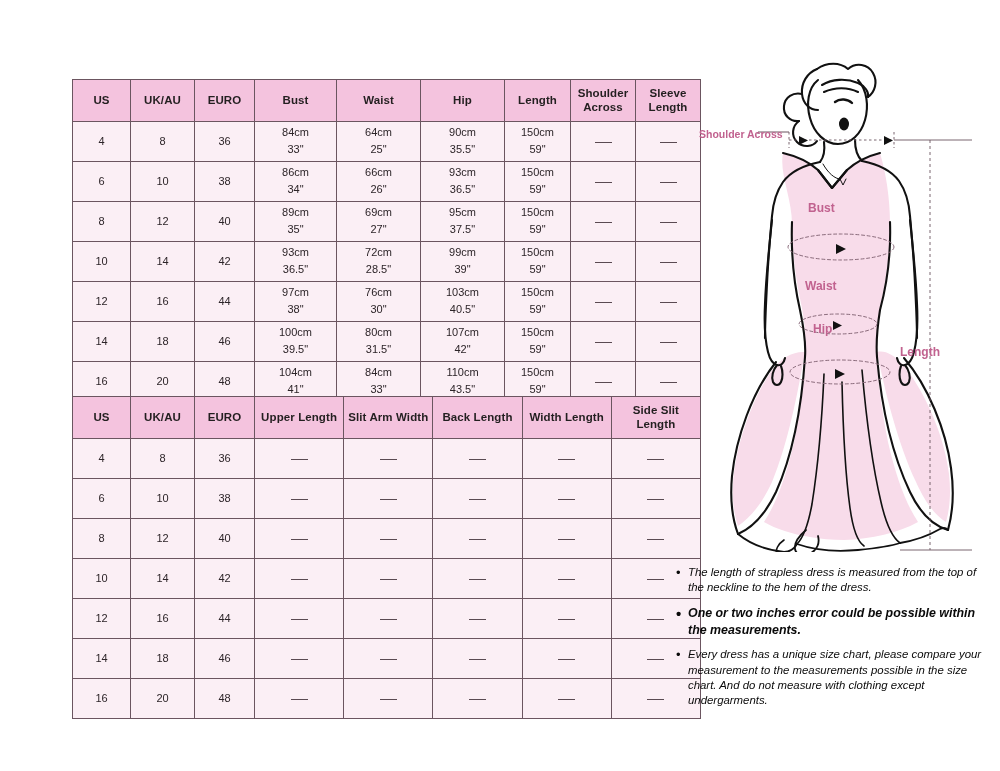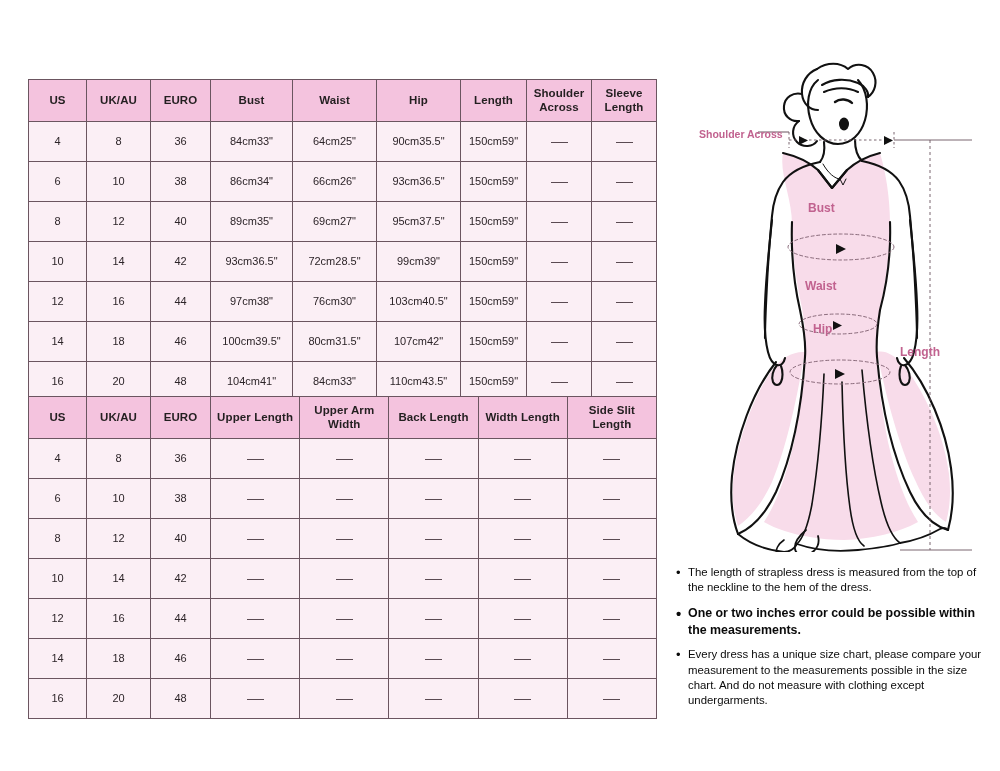--- a/index.html
+++ b/index.html
@@ -15,20 +15,21 @@
     overflow: hidden;
   }
 
   
   .size-table {
     position: absolute;
     border-collapse: collapse;
     table-layout: fixed;
     background: #c2410c;
     border: 1px solid #6b5560;
+    margin-left: 44px;
   }
   #table-primary  { left: 28px;  top: 79px;  width: 628px; }
   #table-secondary{ left: 28px;  top: 396px; width: 628px; }
 
   .size-table th {
     background: #f4c3de;
     color: #231f20;
     font-size: 11.5px;
     font-weight: bold;
     line-height: 1.25;
@@ -47,20 +48,21 @@
     vertical-align: middle;
   }
   .size-table td.size-num {
     font-size: 11px;
   }
   #table-primary td { height: 39px; }
   #table-secondary td { height: 39px; }
 
   .dual {
     display: flex;
+    flex-direction: column;
     justify-content: center;
     align-items: center;
     height: 100%;
     line-height: 1.55;
   }
   .dual span { display: block; }
 
   .dash {
     display: inline-block;
     width: 17px;
@@ -124,21 +126,21 @@
     color: #0a0a0a;
     font-size: 11.4px;
     line-height: 1.35;
   }
   .note .bullet {
     flex: 0 0 auto;
     width: 12px;
     font-size: 13px;
     line-height: 1.2;
   }
-  .note .note-text { flex: 1 1 auto; }
+  .note .note-text { flex: 1 1 auto; font-style: italic; }
   .note.strong { font-weight: bold; font-size: 12.4px; }
   .note.strong .bullet { font-size: 15px; }
 </style>
 </head>
 <body>
 
 <table class="size-table" id="table-primary">
   <colgroup>
     <col class="c-us">
       <col class="c-uk">
@@ -394,21 +396,21 @@
       <col class="c-m">
       <col class="c-m">
       <col class="c-m">
   </colgroup>
   <thead>
     <tr>
       <th>US</th>
       <th>UK/AU</th>
       <th>EURO</th>
       <th>Upper Length</th>
-      <th>Upper Arm Width</th>
+      <th>Slit Arm Width</th>
       <th>Back Length</th>
       <th>Width Length</th>
       <th>Side Slit Length</th>
     </tr>
   </thead>
   <tbody id="secondary-body">
       <tr>
         <td class="size-num">4</td>
         <td class="size-num">8</td>
         <td class="size-num">36</td>

